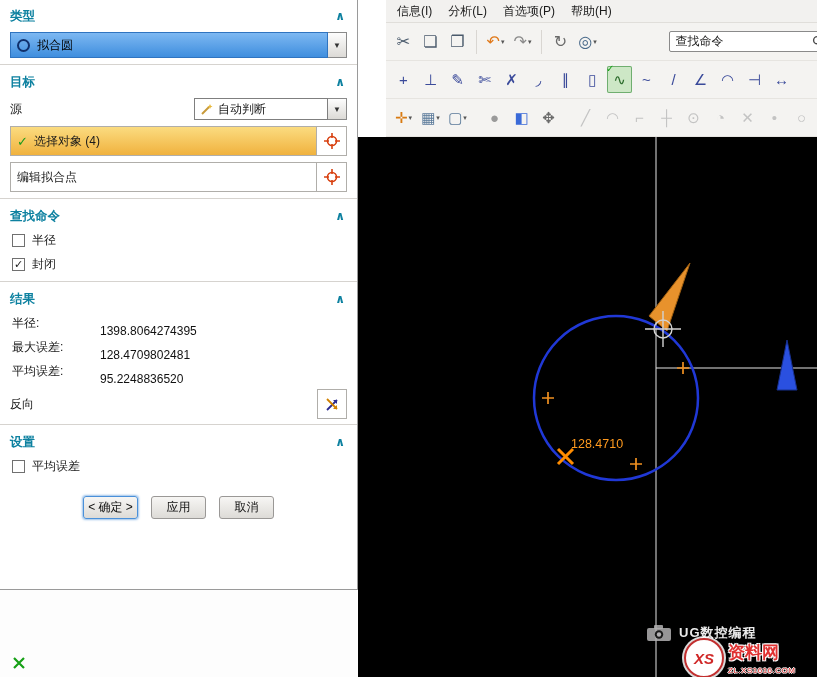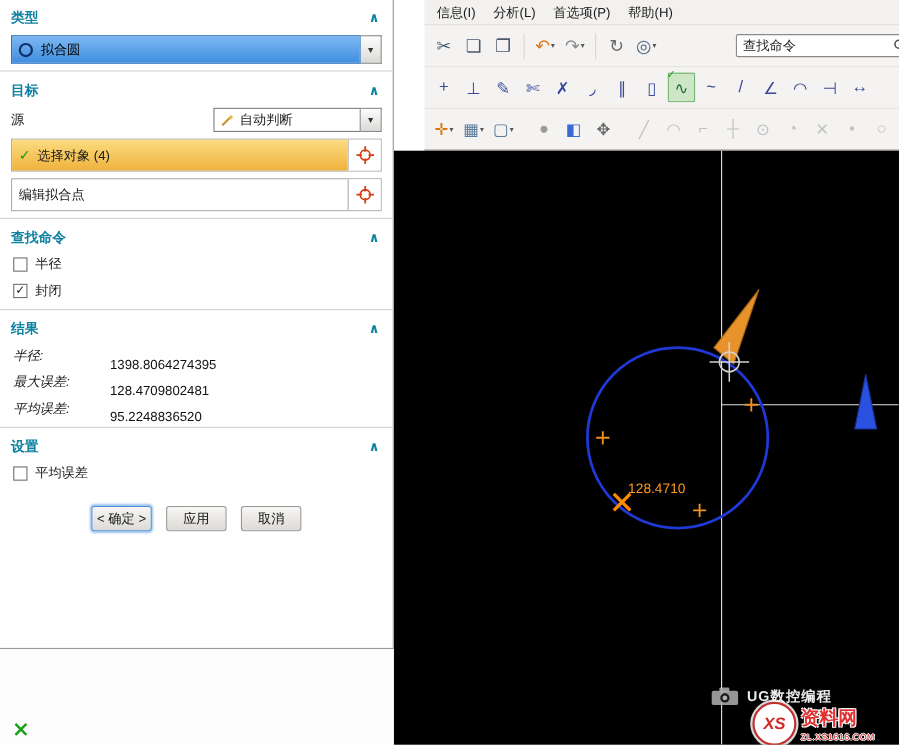--- a/index.html
+++ b/index.html
@@ -75,21 +75,21 @@
   .chkmark { color:#1c9a1c; font-weight:bold; font-size:13px; }
   .icon-cell { width:30px; border-left:1px solid #b0aeaa; display:flex; align-items:center;
     justify-content:center; background:#fff; }
 
   .cb-row { display:flex; align-items:center; gap:7px; height:24px; padding-left:2px; }
   .checkbox { width:13px; height:13px; border:1px solid #707070; background:#fff;
     display:flex; align-items:center; justify-content:center; font-size:11px; color:#1a1a1a;
     line-height:11px; font-weight:bold; }
 
   .res-row { display:flex; align-items:center; height:24px; padding-left:2px; }
-  .res-lbl { min-width:88px;font-style:italic; }
+  .res-lbl { min-width:88px; }
   .res-val { color:#111;margin-top:15px; }
 
   .footer { display:flex; justify-content:center; gap:13px; margin-top:18px; }
   .btn { min-width:55px; height:23px; font-size:12px; color:#111;
     background:linear-gradient(#f7f6f4,#dddbd7); border:1px solid #9a9896; border-radius:3px;
     font-family:"Liberation Sans","DejaVu Sans",sans-serif; }
   .btn.ok { border-color:#4a90d9; box-shadow:0 0 2px 1px rgba(74,144,217,.55); }
 
   .bottom-left { position:absolute; left:0; top:590px; width:358px; height:87px; background:#fdfdfd; }
   .datum-x { position:absolute; left:12px; top:66px; }
@@ -303,20 +303,31 @@
       <span class="res-val">1398.8064274395</span>
     </div>
     <div class="res-row">
       <span class="res-lbl">最大误差:</span>
       <span class="res-val">128.4709802481</span>
     </div>
     <div class="res-row">
       <span class="res-lbl">平均误差:</span>
       <span class="res-val">95.2248836520</span>
     </div>
+    <div class="row" style="margin-top:6px;">
+      <span class="lbl">反向</span>
+      <div class="icon-cell" style="width:30px;height:30px;border:1px solid #b0aeaa;">
+        <svg width="17" height="17" viewBox="0 0 17 17">
+          <line x1="3" y1="14" x2="13" y2="4" stroke="#2a2a90" stroke-width="1.8"></line>
+          <path d="M13 4 l-4 0 4 4 z" fill="#2a2a90"></path>
+          <line x1="3" y1="3" x2="13" y2="13" stroke="#d08000" stroke-width="1.8"></line>
+          <path d="M13 13 l0 -4 -4 4 z" fill="#d08000"></path>
+        </svg>
+      </div>
+    </div>
 
     <div class="sep"></div>
 
     <div class="sec-head">
       <span class="sec-title">设置</span>
       <span class="chev">∧</span>
     </div>
     <div class="cb-row">
       <span class="checkbox"></span>
       <span>平均误差</span>

